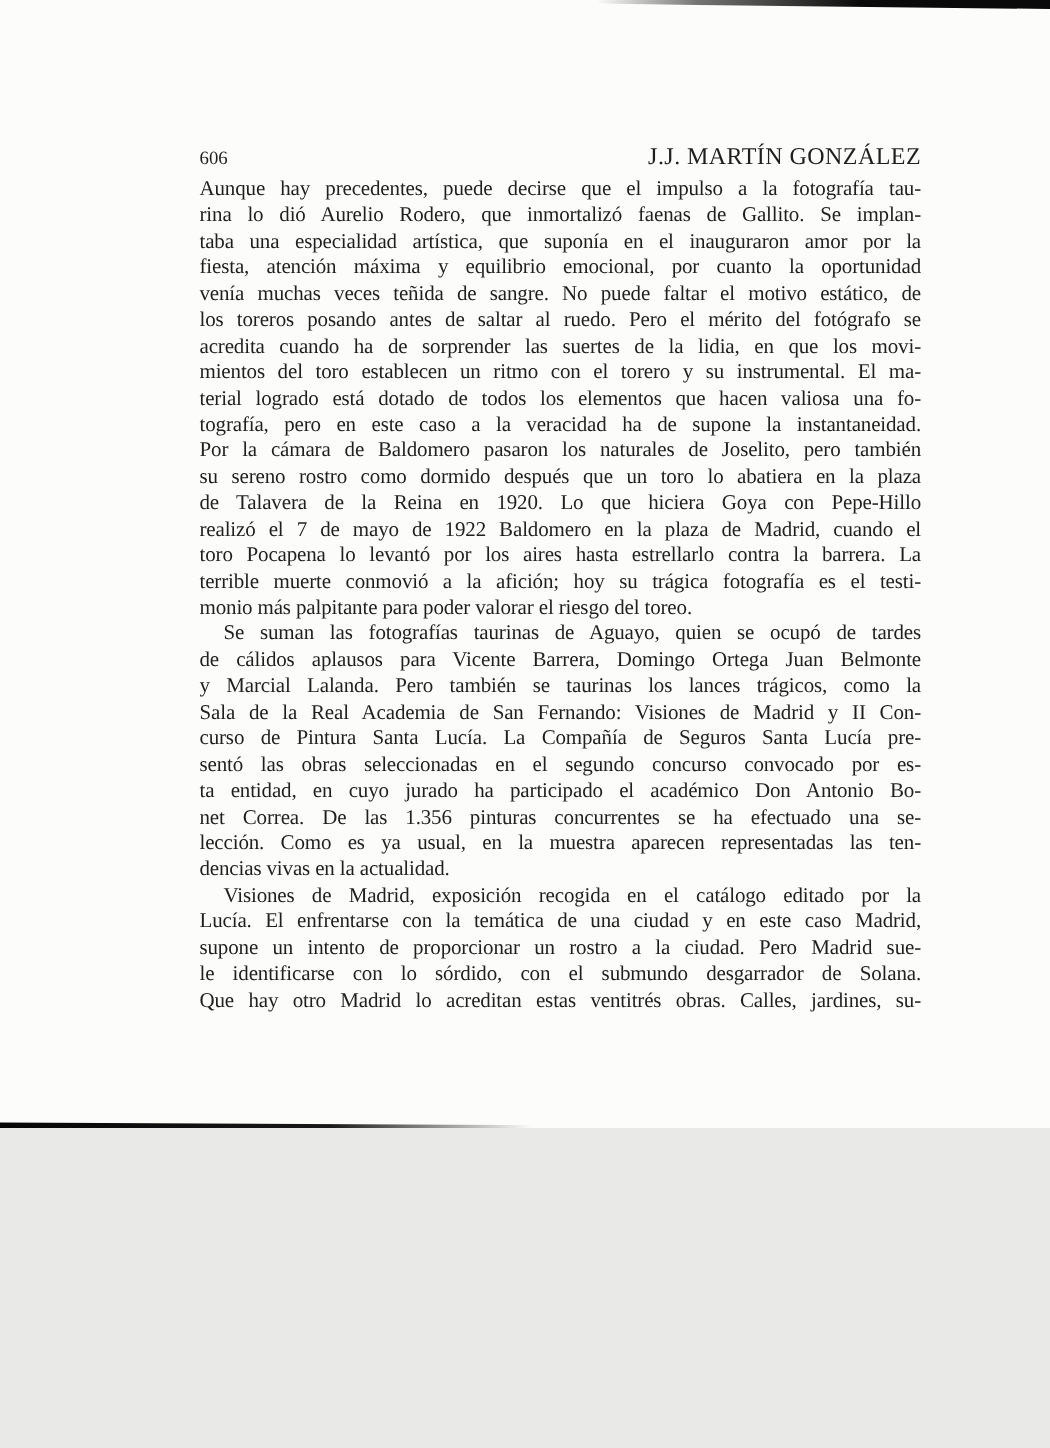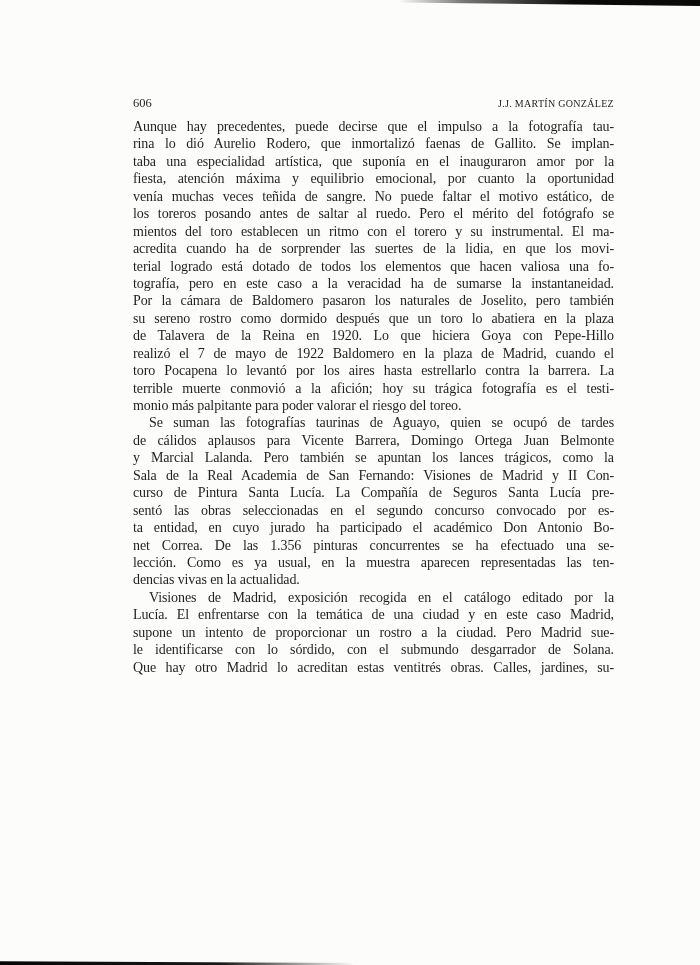--- a/index.html
+++ b/index.html
@@ -3,32 +3,32 @@
 <meta charset="utf-8">
 <style>
   html, body { margin: 0; padding: 0; }
   body {
     width: 700px; height: 965px;
     background: #e9e9e7;
     font-family: "Liberation Serif", serif;
   }
   .page {
     position: relative;
-    width: 700px; height: 965px;
+    width: 700px; height: 752px;
     background: #fcfcfa;
     color: #1f1f1f;
     overflow: hidden;
   }
   .header {
     position: absolute;
     left: 133px; top: 96px; width: 481px;
     display: flex; justify-content: space-between; align-items: baseline;
   }
   .pnum { font-size: 12.5px; }
-  .running { font-size: 10px; letter-spacing: 0.3px; }
+  .running { font-size: 16px; letter-spacing: 0.3px; }
   .bodytext {
     position: absolute;
     left: 133px; top: 118px; width: 481px;
     font-size: 14px;
     line-height: 17.45px;
     letter-spacing: -0.1px;
   }
   .para { margin: 0; }
   .line {
     height: 17.45px;
@@ -64,36 +64,36 @@
   </div>
 
   <div class="bodytext">
       <div class="para">
         <div class="line"><span>Aunque hay precedentes, puede decirse que el impulso a la fotografía tau-</span></div>
         <div class="line"><span>rina lo dió Aurelio Rodero, que inmortalizó faenas de Gallito. Se implan-</span></div>
         <div class="line"><span>taba una especialidad artística, que suponía en el inauguraron amor por la</span></div>
         <div class="line"><span>fiesta, atención máxima y equilibrio emocional, por cuanto la oportunidad</span></div>
         <div class="line"><span>venía muchas veces teñida de sangre. No puede faltar el motivo estático, de</span></div>
         <div class="line"><span>los toreros posando antes de saltar al ruedo. Pero el mérito del fotógrafo se</span></div>
+        <div class="line"><span>acredita cuando ha de sorprender las suertes de la lidia, en que los movi-</span></div>
         <div class="line"><span>mientos del toro establecen un ritmo con el torero y su instrumental. El ma-</span></div>
-        <div class="line"><span>acredita cuando ha de sorprender las suertes de la lidia, en que los movi-</span></div>
         <div class="line"><span>terial logrado está dotado de todos los elementos que hacen valiosa una fo-</span></div>
-        <div class="line"><span>tografía, pero en este caso a la veracidad ha de sumarse la instantaneidad.</span></div>
+        <div class="line"><span>tografía, pero en este caso a la veracidad ha de supone la instantaneidad.</span></div>
         <div class="line"><span>Por la cámara de Baldomero pasaron los naturales de Joselito, pero también</span></div>
         <div class="line"><span>su sereno rostro como dormido después que un toro lo abatiera en la plaza</span></div>
         <div class="line"><span>de Talavera de la Reina en 1920. Lo que hiciera Goya con Pepe-Hillo</span></div>
         <div class="line"><span>realizó el 7 de mayo de 1922 Baldomero en la plaza de Madrid, cuando el</span></div>
         <div class="line"><span>toro Pocapena lo levantó por los aires hasta estrellarlo contra la barrera. La</span></div>
         <div class="line"><span>terrible muerte conmovió a la afición; hoy su trágica fotografía es el testi-</span></div>
         <div class="line flush"><span>monio más palpitante para poder valorar el riesgo del toreo.</span></div>
       </div>
       <div class="para">
         <div class="line indent"><span>Se suman las fotografías taurinas de Aguayo, quien se ocupó de tardes</span></div>
         <div class="line"><span>de cálidos aplausos para Vicente Barrera, Domingo Ortega Juan Belmonte</span></div>
-        <div class="line"><span>y Marcial Lalanda. Pero también se apuntan los lances trágicos, como la</span></div>
+        <div class="line"><span>y Marcial Lalanda. Pero también se taurinas los lances trágicos, como la</span></div>
       </div>
       <div class="para">
         <div class="line"><span>Sala de la Real Academia de San Fernando: </span><span class="it">Visiones de Madrid y II Con-</span></div>
         <div class="line"><span class="it">curso de Pintura Santa Lucía</span><span>. La Compañía de Seguros Santa Lucía pre-</span></div>
         <div class="line"><span>sentó las obras seleccionadas en el segundo concurso convocado por es-</span></div>
         <div class="line"><span>ta entidad, en cuyo jurado ha participado el académico Don Antonio Bo-</span></div>
         <div class="line"><span>net Correa. De las 1.356 pinturas concurrentes se ha efectuado una se-</span></div>
         <div class="line"><span>lección. Como es ya usual, en la muestra aparecen representadas las ten-</span></div>
         <div class="line flush"><span>dencias vivas en la actualidad.</span></div>
       </div>

